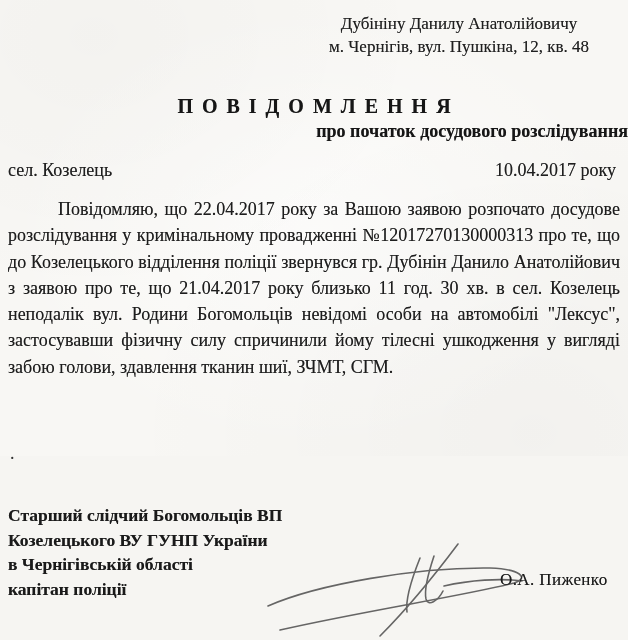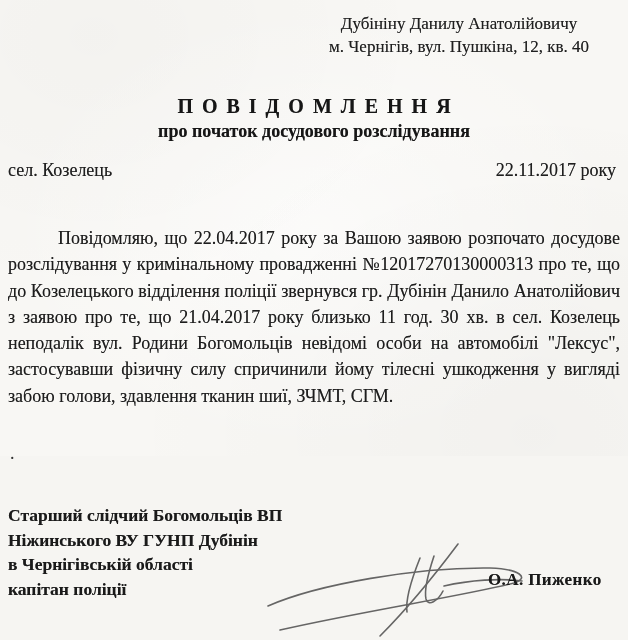--- a/index.html
+++ b/index.html
@@ -23,74 +23,74 @@
     position:absolute;top:12px;right:18px;width:302px;
     font-size:17px;line-height:23px;text-align:center;color:#1f1f1f;
   }
   .title{
     position:absolute;top:95px;left:0;width:100%;
     text-align:center;font-weight:bold;font-size:20px;
     letter-spacing:.45em;text-indent:.45em;color:#161616;
   }
   .subtitle{
     position:absolute;top:121px;left:0;width:100%;
-    text-align:center;font-weight:bold;font-size:18px;color:#161616;
+    text-align:right;font-weight:bold;font-size:18px;color:#161616;
   }
   .place-date{
     position:absolute;top:160px;left:8px;right:12px;
     display:flex;justify-content:space-between;align-items:flex-start;
     font-size:18px;color:#1f1f1f;
   }
   .body-text{
     position:absolute;top:196px;left:8px;right:8px;
-    font-size:18px;line-height:26.3px;text-align:justify;color:#1d1d1d;margin-top:29px;
+    font-size:18px;line-height:26.3px;text-align:justify;color:#1d1d1d;
   }
   .body-text p{margin:0;text-indent:50px;}
   .stray-mark{
     position:absolute;left:10px;top:443px;font-size:18px;color:#333;
   }
   .official{
     position:absolute;left:8px;top:503px;
     font-weight:bold;font-size:17.5px;line-height:24.5px;color:#1a1a1a;
   }
   .signature-svg{
     position:absolute;left:258px;top:536px;width:348px;height:104px;
   }
   .signatory{
-    position:absolute;left:488px;top:570px;
-    font-weight:bold;font-size:17px;letter-spacing:.4px;color:#1a1a1a;z-index:2;
+    position:absolute;left:500px;top:570px;
+    font-weight:normal;font-size:17px;letter-spacing:.4px;color:#1a1a1a;z-index:2;
   }
 </style>
 </head>
 <body>
 
 <div class="page">
 
   <div class="recipient scan-text">
     <div>Дубініну Данилу Анатолійовичу</div>
-    <div>м. Чернігів, вул. Пушкіна, 12, кв. 40</div>
+    <div>м. Чернігів, вул. Пушкіна, 12, кв. 48</div>
   </div>
 
   <div class="title scan-text">ПОВІДОМЛЕННЯ</div>
   <div class="subtitle scan-text">про початок досудового розслідування</div>
 
   <div class="place-date">
     <span class="scan-text">сел. Козелець</span>
-    <span class="scan-text">22.11.2017 року</span>
+    <span class="scan-text">10.04.2017 року</span>
   </div>
 
   <div class="body-text">
     <p class="scan-text">Повідомляю, що 22.04.2017 року за Вашою заявою розпочато досудове розслідування у кримінальному провадженні №12017270130000313 про те, що до Козелецького відділення поліції звернувся гр. Дубінін Данило Анатолійович з заявою про те, що 21.04.2017 року близько 11 год. 30 хв. в сел. Козелець неподалік вул. Родини Богомольців невідомі особи на автомобілі "Лексус", застосувавши фізичну силу спричинили йому тілесні ушкодження у вигляді забою голови, здавлення тканин шиї, ЗЧМТ, СГМ.</p>
   </div>
 
   <div class="stray-mark">.</div>
 
   <div class="official">
     <div class="scan-text">Старший слідчий Богомольців ВП</div>
-    <div class="scan-text">Ніжинського ВУ ГУНП Дубінін</div>
+    <div class="scan-text">Козелецького ВУ ГУНП України</div>
     <div class="scan-text">в Чернігівській області</div>
     <div class="scan-text">капітан поліції</div>
   </div>
 
   <svg class="signature-svg" viewBox="0 0 348 104" fill="none" xmlns="http://www.w3.org/2000/svg">
     <g stroke="#4d4d4d" stroke-width="1.6" stroke-linecap="round" fill="none" opacity="0.85">
 
       <path d="M10,70 C60,48 160,31 232,32 C262,33 272,42 256,47 C210,59 100,76 22,94"></path>
 
       <path d="M200,8 C182,32 150,72 122,100"></path>

